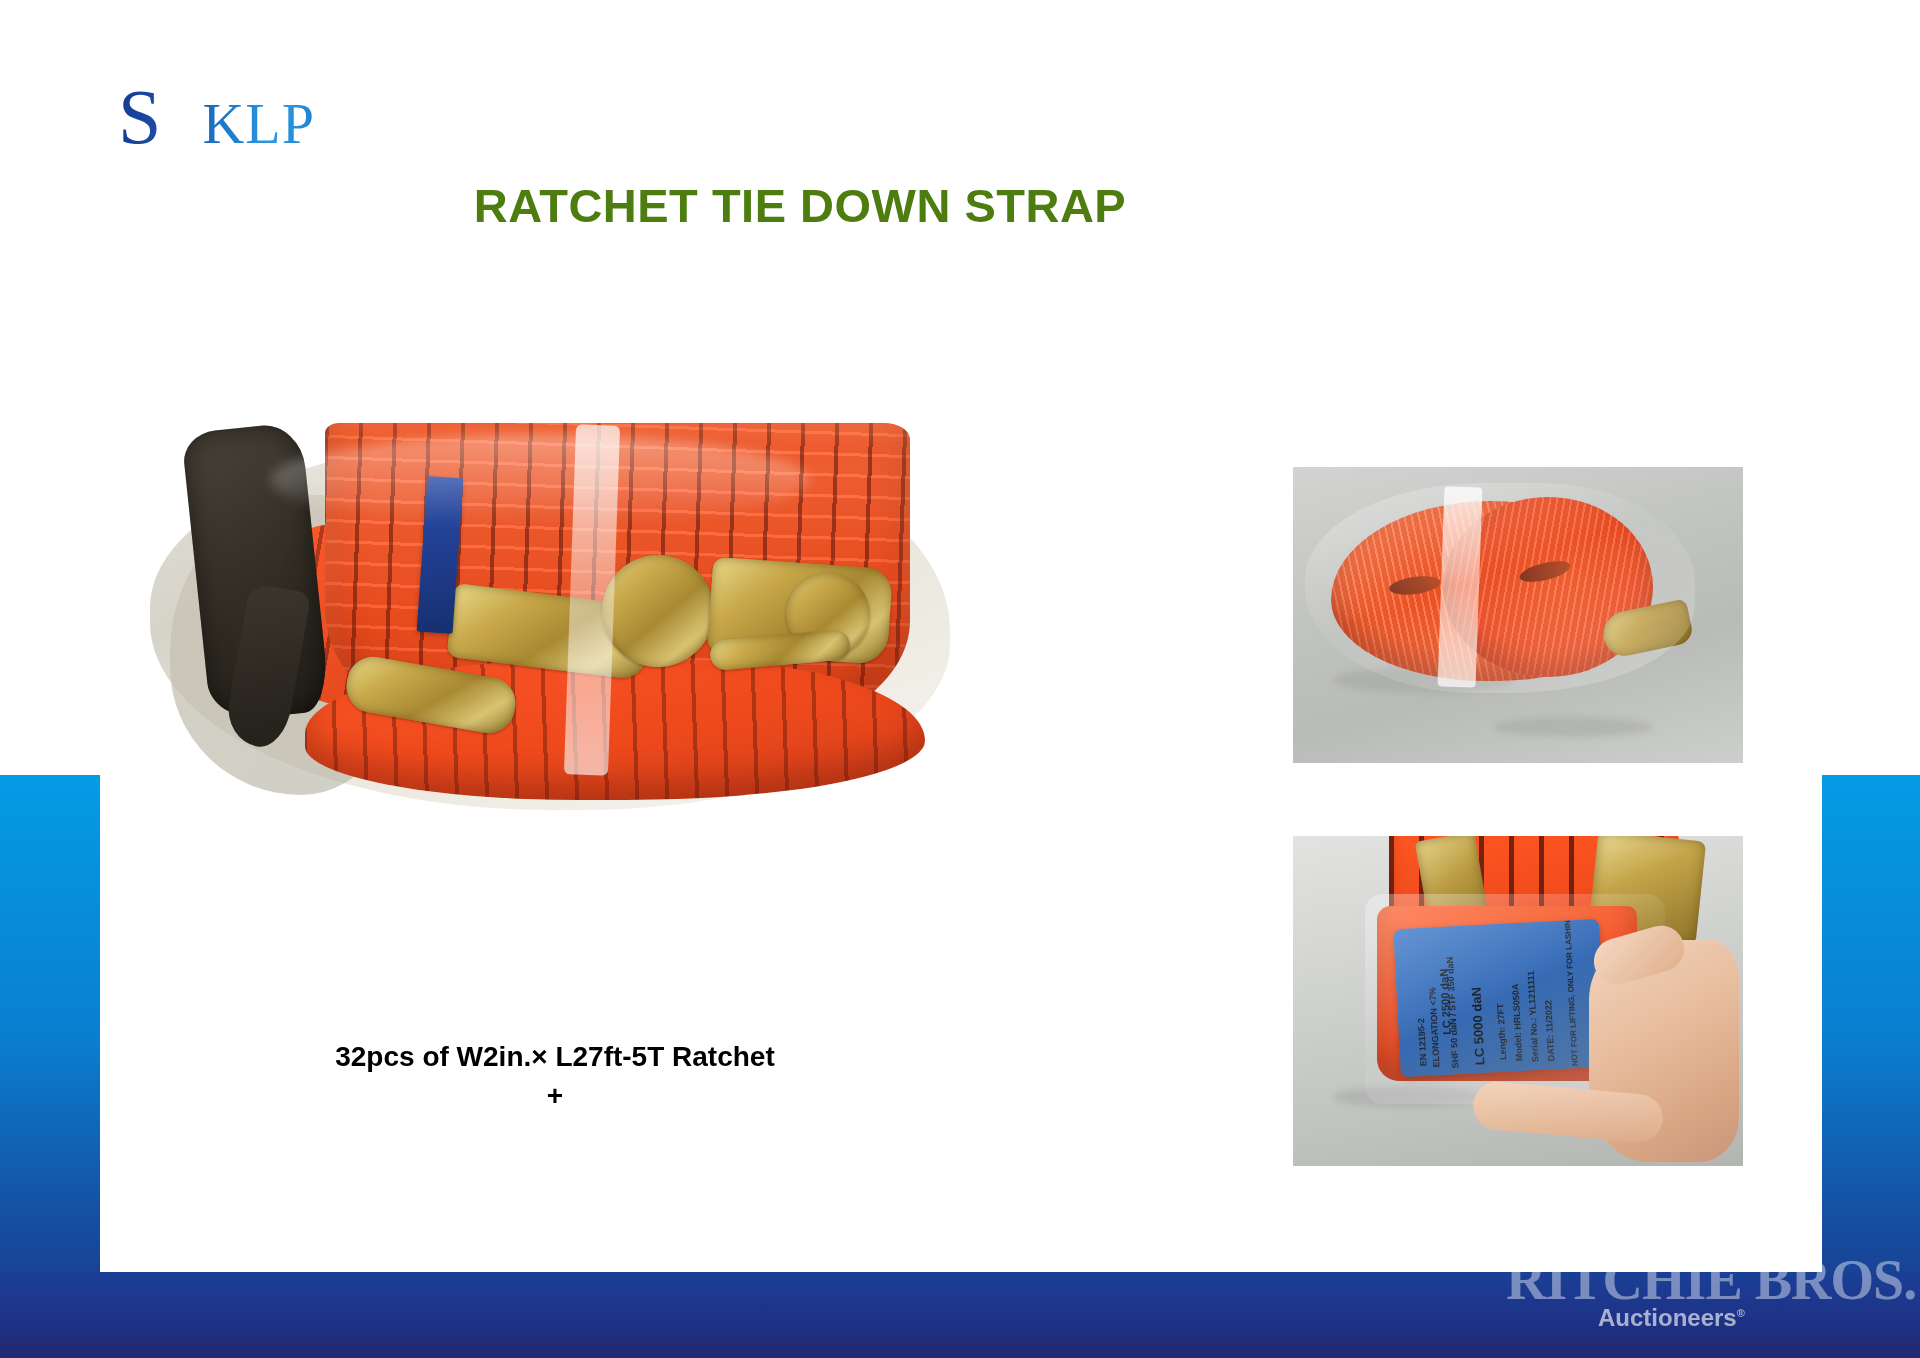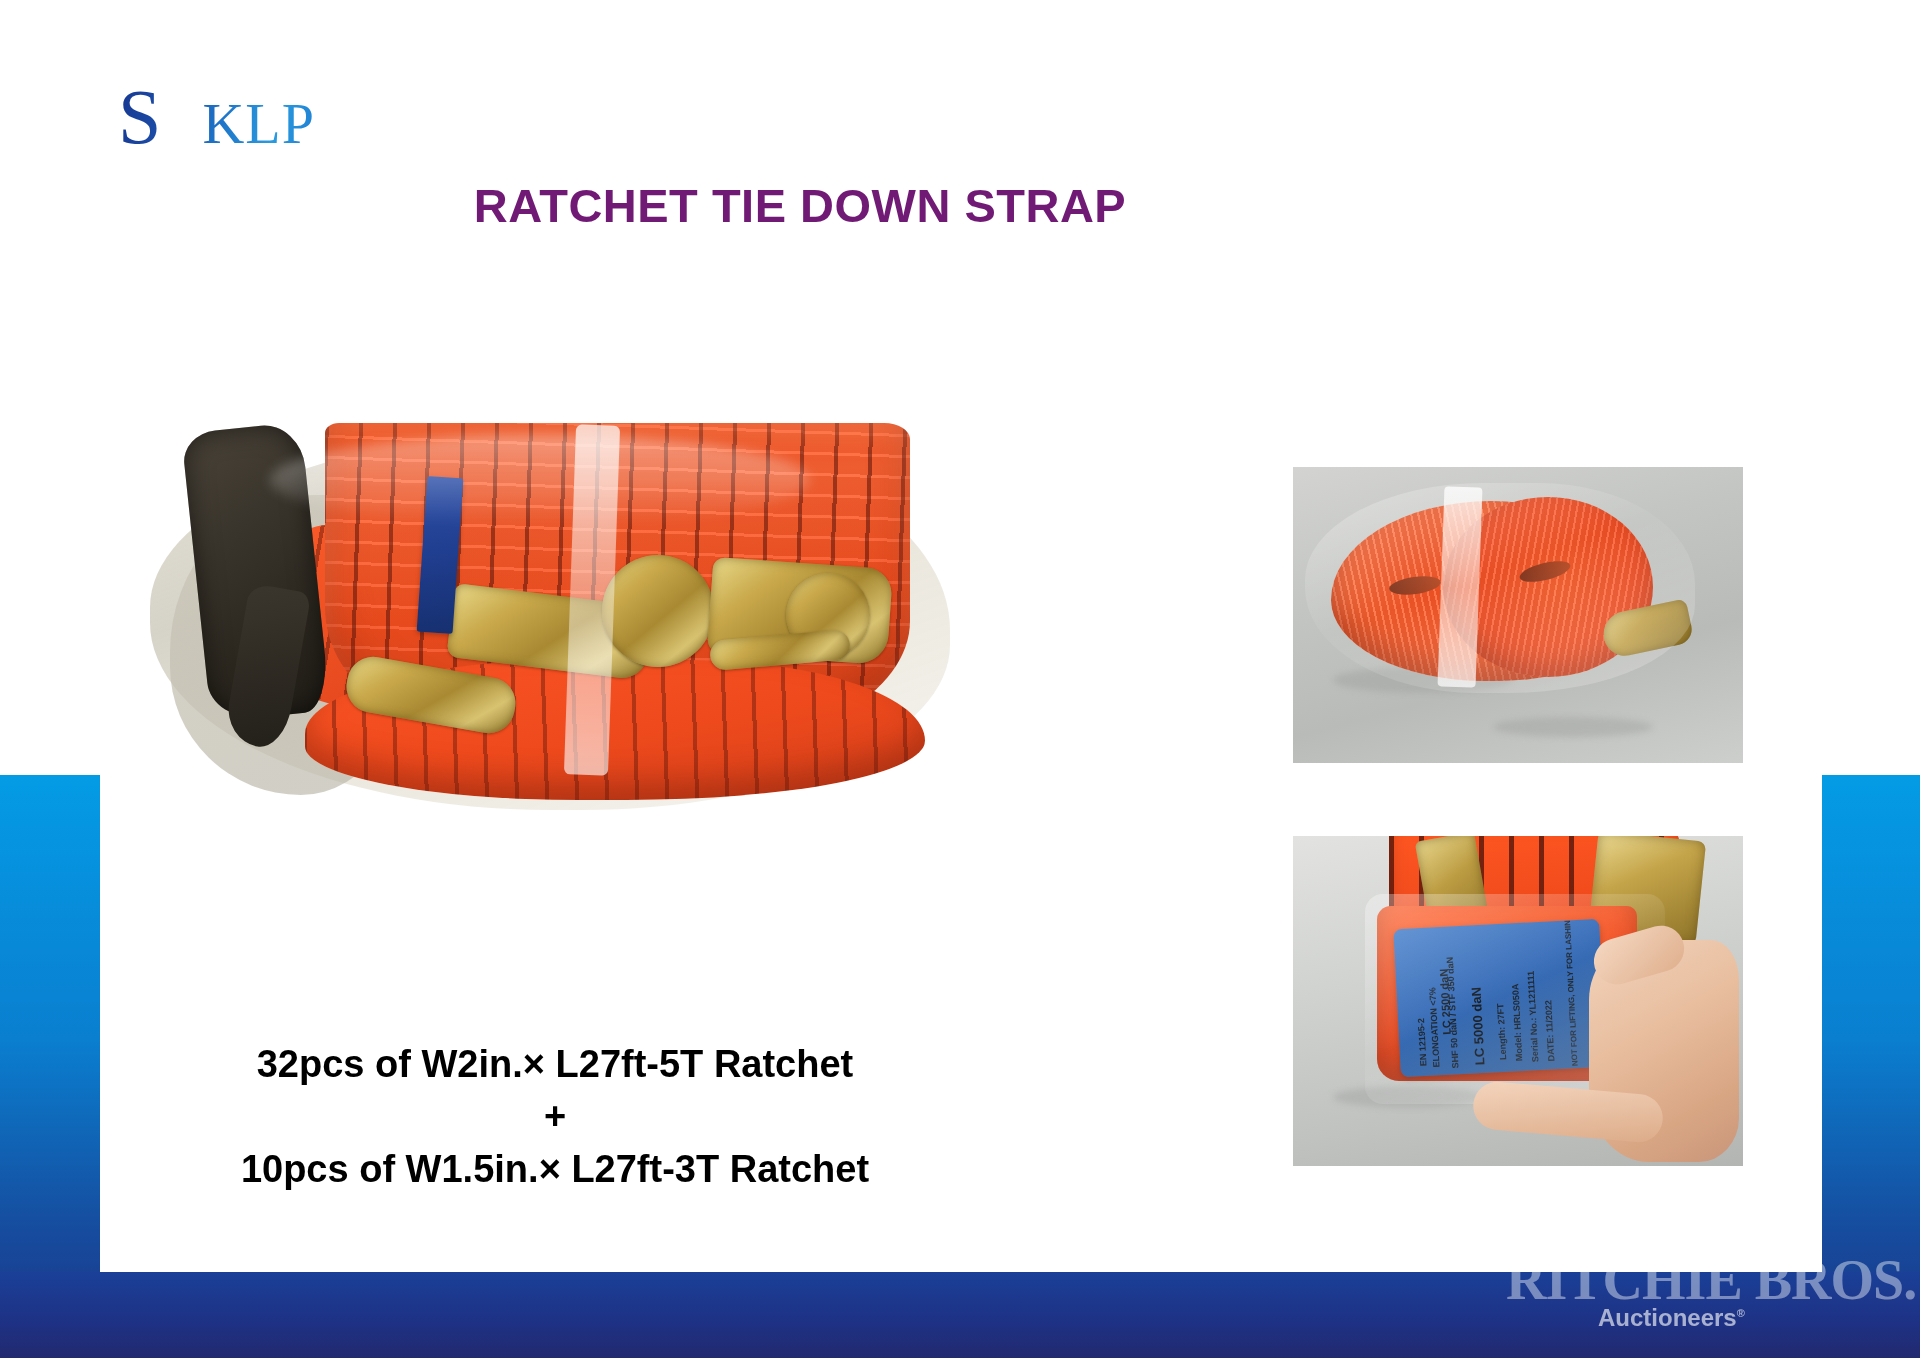--- a/index.html
+++ b/index.html
@@ -50,21 +50,21 @@
     color:transparent;-webkit-text-fill-color:transparent;
     white-space:nowrap;
   }
   .logo .cap{font-size:78px;}
   .logo .sm{font-size:58px;margin-left:40px;}
 
   
   .title{
     position:absolute;left:0;top:178px;width:1600px;
     text-align:center;
-    font-size:47px;font-weight:bold;color:#701a75;
+    font-size:47px;font-weight:bold;color:#4d7c0f;
     letter-spacing:.5px;
     font-family:"Liberation Sans", sans-serif;
   }
 
   
   .photo-main{
     position:absolute;left:150px;top:405px;width:810px;height:420px;
   }
   .pm-wrap{position:absolute;inset:0;}
 
@@ -152,21 +152,21 @@
     position:absolute;left:120px;top:30px;width:540px;height:90px;
     background:linear-gradient(180deg,rgba(255,255,255,.38),rgba(255,255,255,0));
     border-radius:50%;
     filter:blur(6px);
   }
 
   
   .caption{
     position:absolute;left:150px;top:1038px;width:810px;
     text-align:center;
-    font-size:38px;font-weight:bold;color:#000;
+    font-size:28px;font-weight:bold;color:#000;
     line-height:1.38;
   }
   .caption .plus{display:block;}
 
   
   .photo-tr{
     position:absolute;left:1293px;top:467px;width:450px;height:296px;
     background:linear-gradient(165deg,#D3D4D2 0%,#C3C5C2 35%,#B9BBB8 65%,#CDCFCC 100%);
     overflow:hidden;
   }
@@ -331,21 +331,20 @@
       <div class="handle"></div>
       <div class="handle-neck"></div>
       <div class="wrap-band"></div>
       <div class="gloss"></div>
     </div>
   </div>
 
   <div class="caption">
     <span>32pcs of W2in.× L27ft-5T Ratchet</span>
     <span class="plus">+</span>
-    <span>10pcs of W1.5in.× L27ft-3T Ratchet</span>
   </div>
 
   <div class="photo-tr">
     <div class="scuff" style="left:40px;top:200px;width:180px;height:26px;"></div>
     <div class="scuff" style="left:200px;top:250px;width:160px;height:20px;"></div>
     <div class="tr-coil"></div>
     <div class="tr-coil2"></div>
     <div class="tr-eye" style="left:96px;top:110px;transform:rotate(-8deg);"></div>
     <div class="tr-eye" style="left:226px;top:96px;transform:rotate(-14deg);"></div>
     <div class="tr-hook"></div>

